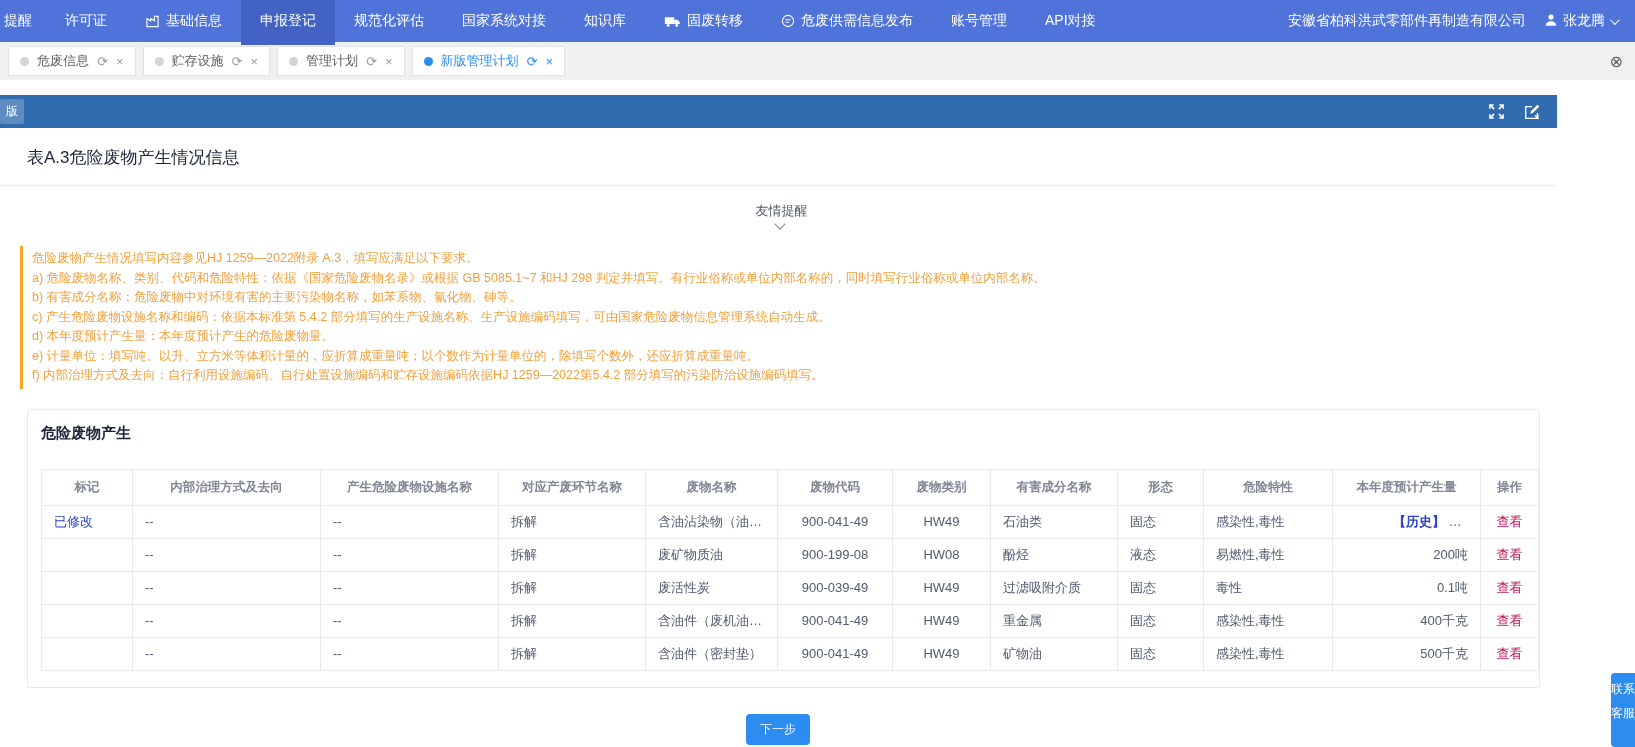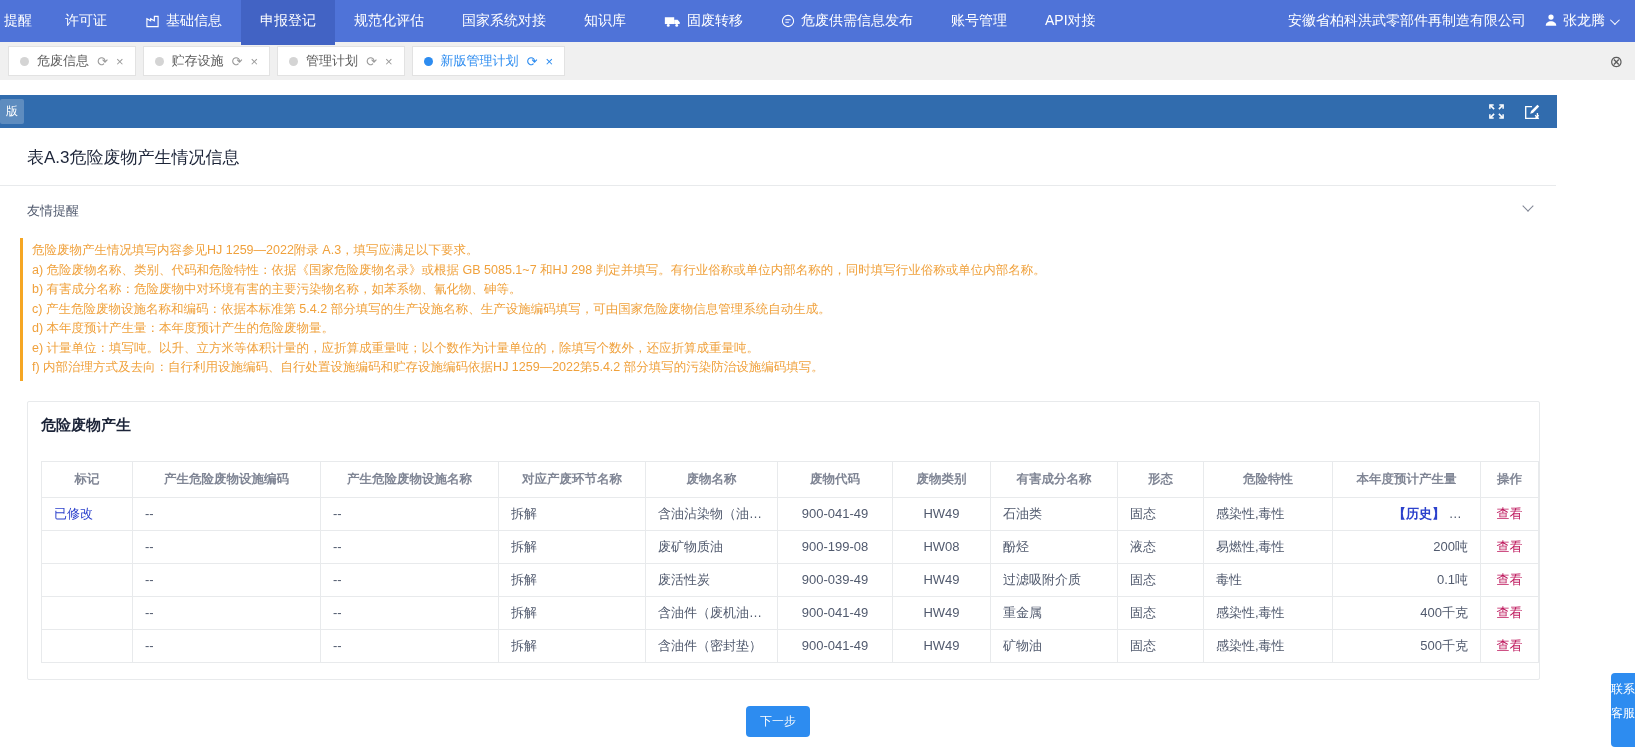--- a/index.html
+++ b/index.html
@@ -41,22 +41,22 @@
                  padding:4px 6px; border-radius:2px; }
   .bluebar-icons { margin-left:auto; display:flex; align-items:center; gap:18px;
                    padding-right:16px; }
   .bluebar-icons svg { display:block; cursor:pointer; }
 
   
   .content { width:1556px; padding-top:18px; color:#515a6e; }
   .page-title { font-size:17px; font-weight:500; color:#1c2438; margin:0 0 16px 27px; }
   .divider { border-bottom:1px solid #e8eaec; }
 
-  .reminder-header { display:flex; justify-content:space-between;
-                     padding:16px 20px 12px 27px; font-size:13px; color:#515a6e; cursor:pointer; }
+  .reminder-header { display:flex; align-items:center; justify-content:space-between;
+                     padding:16px 20px 12px 27px; font-size:13px; color:#515a6e; cursor:pointer;flex-direction:column; }
   .chev { width:8px; height:8px; border-right:1.5px solid #808695;
           border-bottom:1.5px solid #808695; transform:rotate(45deg); margin-right:4px; }
 
   .notice { margin:6px 27px 20px 20px; border-left:3px solid #f5a623;
             padding:3px 0 3px 9px; }
   .notice p { margin:0; line-height:19.5px; font-size:12.5px; color:#f0a13c; }
 
   .section-box { margin:0 16px 0 27px; border:1px solid #e8eaec; border-radius:2px;
                  padding:12px 13px 16px; }
   .section-title { font-size:15px; font-weight:bold; color:#1c2438; margin:2px 0 26px; }
@@ -233,21 +233,21 @@
           <col style="width:98px">
           <col style="width:127px">
         <col style="width:86px">
           <col style="width:129px">
           <col style="width:148px">
           <col style="width:58px">
       </colgroup>
       <thead>
         <tr>
           <th>标记</th>
-          <th>产生危险废物设施编码</th>
+          <th>内部治理方式及去向</th>
           <th>产生危险废物设施名称</th>
           <th>对应产废环节名称</th>
           <th>废物名称</th>
           <th>废物代码</th>
           <th>废物类别</th>
           <th>有害成分名称</th>
           <th>形态</th>
           <th>危险特性</th>
           <th>本年度预计产生量</th>
           <th>操作</th>

